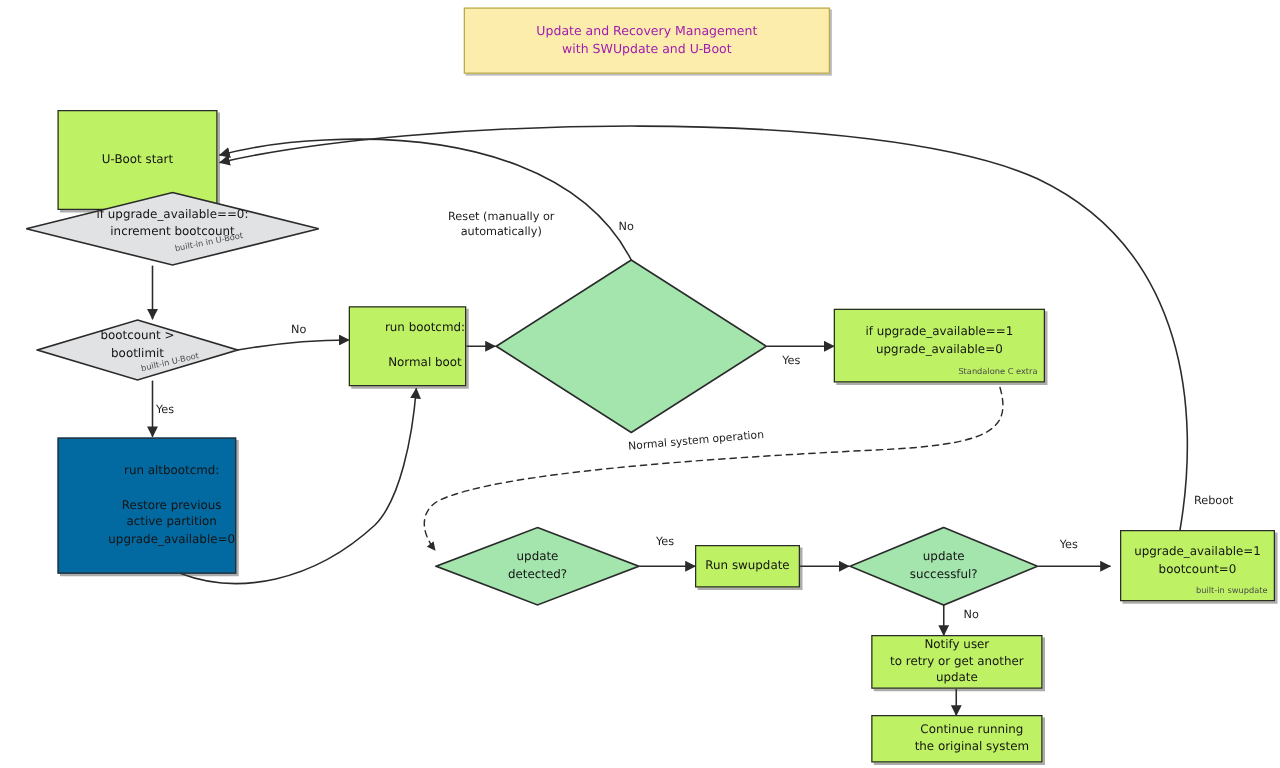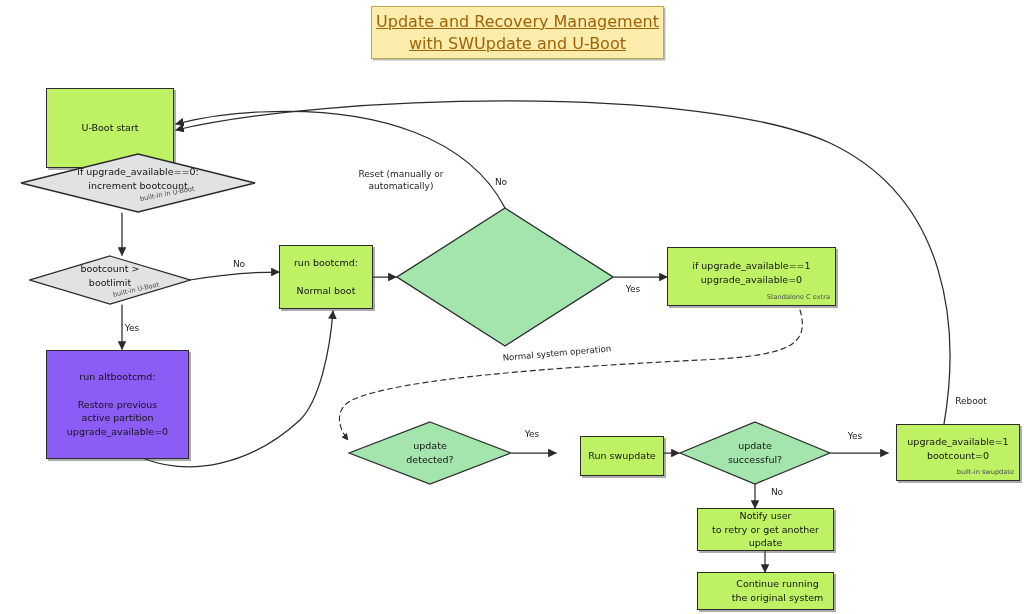--- a/index.html
+++ b/index.html
@@ -36,23 +36,22 @@
     width: 291px; height: 51px;
     background: #fdedad;
     border: 1.2px solid #b9a94f;
     box-shadow: 1.5px 1.5px 0 rgba(60,60,60,0.35);
     display: flex;
     align-items: center;
     justify-content: center;
   }
   #title-banner .lbl {
     position: static;
-    font-size: 16px;
-    color: #a16207;
-    text-decoration: underline;
+    font-size: 10px;
+    color: #a21caf;
   }
 
   .node {
     position: absolute;
     box-sizing: border-box;
   }
   .rect {
     border: 1.3px solid #2b2b2b;
     box-shadow: 2px 2px 0 rgba(70,70,70,0.45);
     display: flex;
@@ -61,21 +60,21 @@
     flex-direction: column;
   }
   .rect .body {
     font-size: 9.5px;
     text-align: center;
     line-height: 1.45;
     color: #141414;
     white-space: pre-line;
   }
   .blue  { background: #bef264; }
-  .pink  { background: #8b5cf6; }
+  .pink  { background: #0369a1; align-items: flex-end; }
 
   .diamond-wrap {
     position: absolute;
   }
   .diamond-wrap .dtext {
     position: absolute;
     left: 0; top: 50%;
     width: 100%;
     transform: translateY(-50%);
     text-align: center;
@@ -160,33 +159,33 @@
 </div>
 
 <div class="node rect pink" style="left:46px; top:350px; width:143px; height:109px;">
   <div class="body">run altbootcmd:
 
 Restore previous
 active partition
 upgrade_available=0</div>
 </div>
 
-<div class="node rect blue" style="left:279px; top:245px; width:94px; height:64px;">
+<div class="node rect blue" style="left:279px; top:245px; width:94px; height:64px;align-items:flex-end;">
   <div class="body">run bootcmd:
 
 Normal boot</div>
 </div>
 
 <div class="node rect blue" style="left:667px; top:247px; width:169px; height:59px;">
   <div class="body" style="margin-top:-7px">if upgrade_available==1
 upgrade_available=0</div>
   <div class="note" style="left:auto; right:5px; bottom:4px; position:absolute;">Standalone C extra</div>
 </div>
 
-<div class="node rect blue" style="left:580px; top:436px; width:84px; height:40px;">
+<div class="node rect blue" style="left:556px; top:436px; width:84px; height:34px;">
   <div class="body">Run swupdate</div>
 </div>
 
 <div class="node rect blue" style="left:896px; top:424px; width:124px; height:57px;">
   <div class="body" style="margin-top:-7px">upgrade_available=1
 bootcount=0</div>
   <div class="note" style="left:auto; right:5px; bottom:4px; position:absolute;">built-in swupdate</div>
 </div>
 
 <div class="node rect blue" style="left:697px; top:508px; width:137px; height:43px;">

